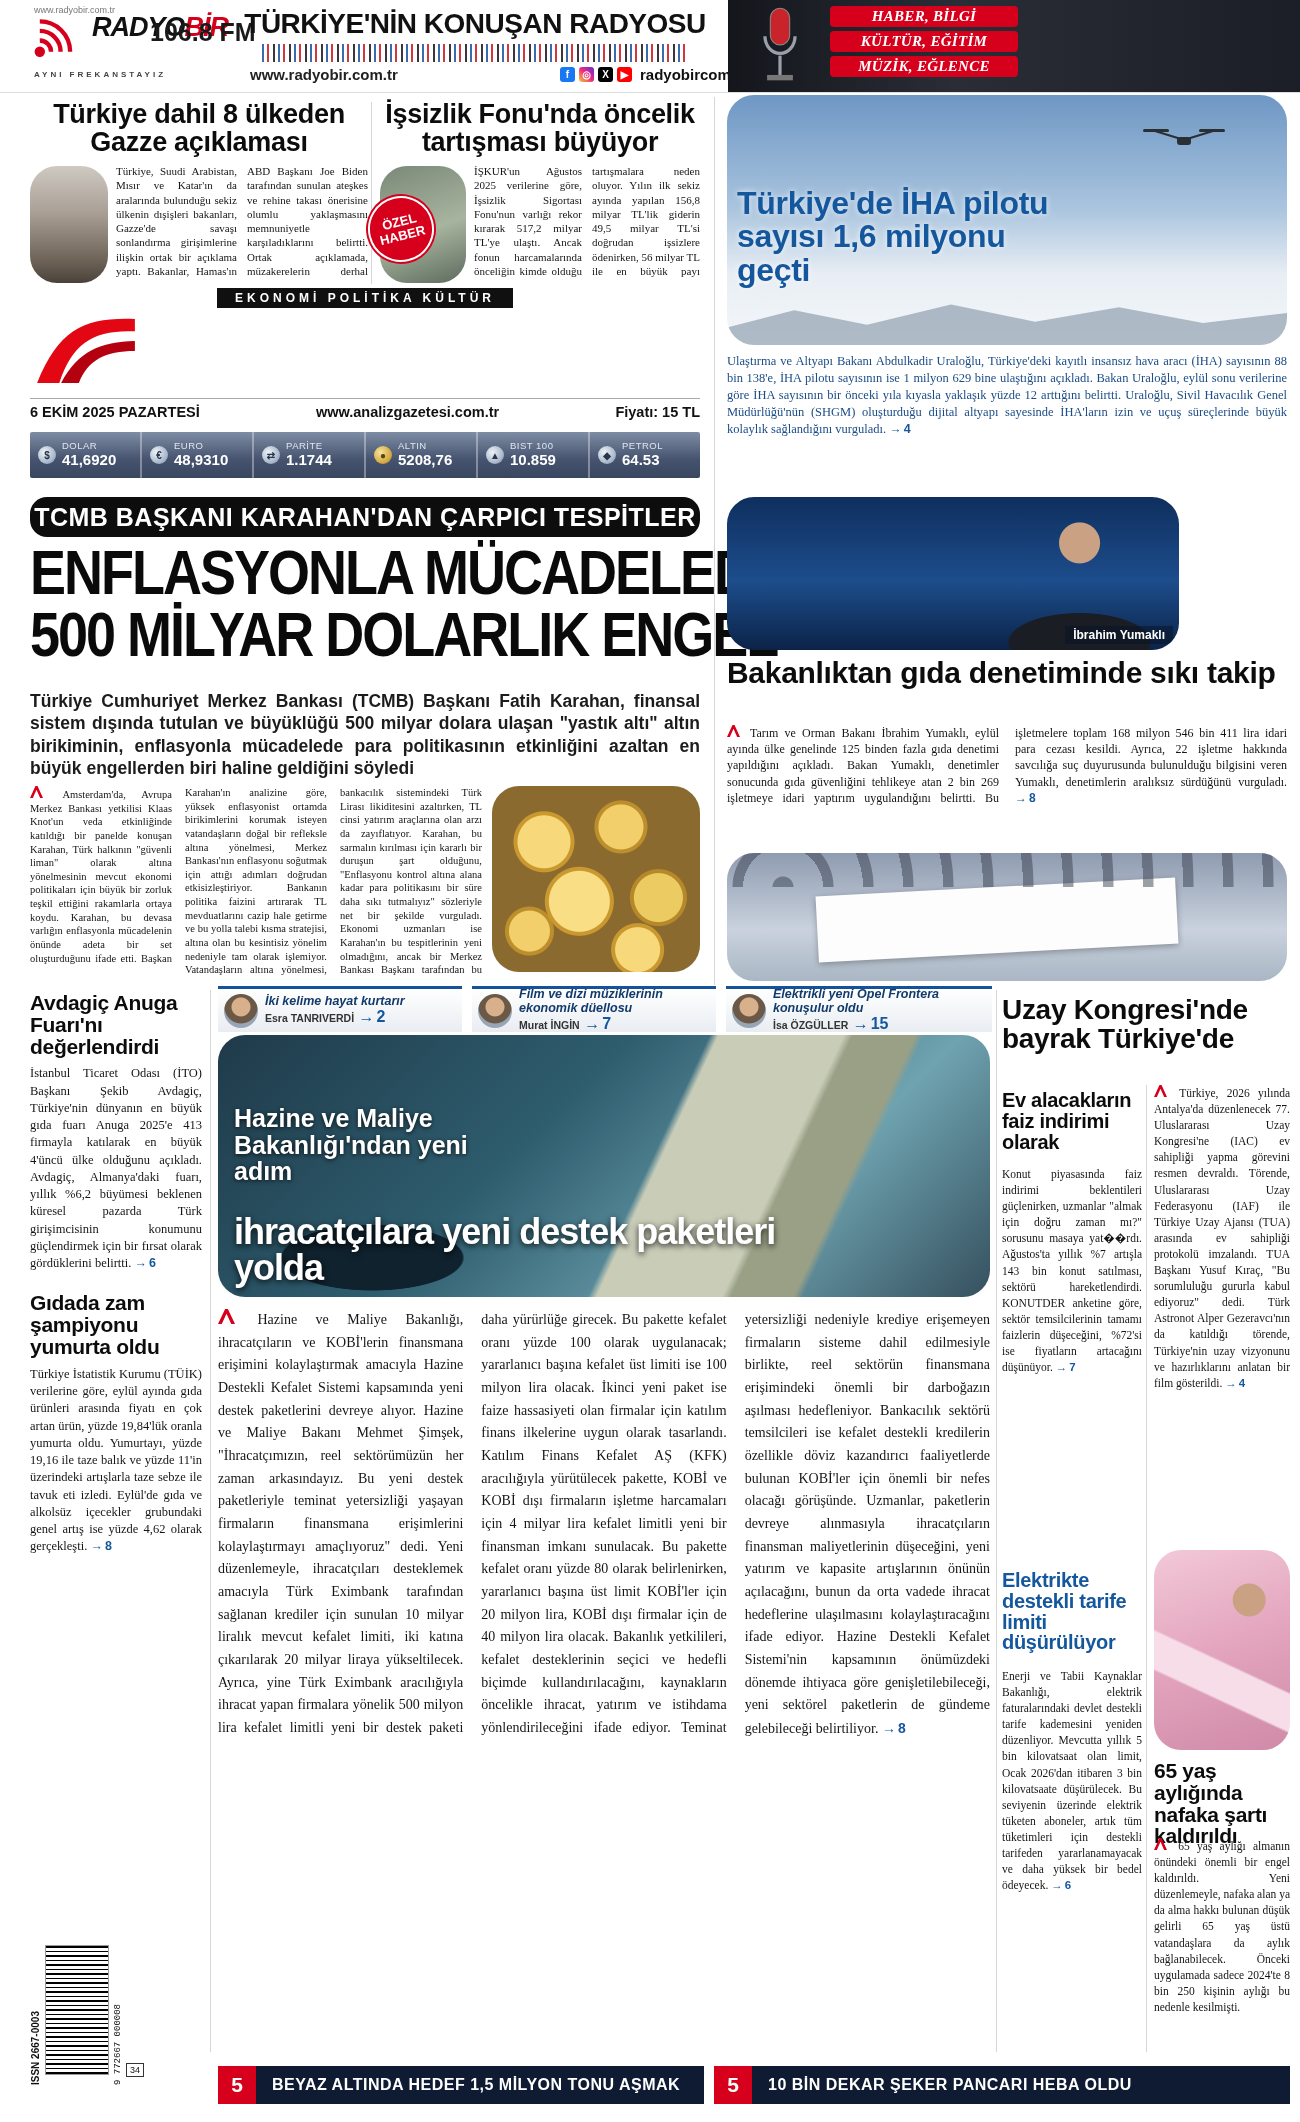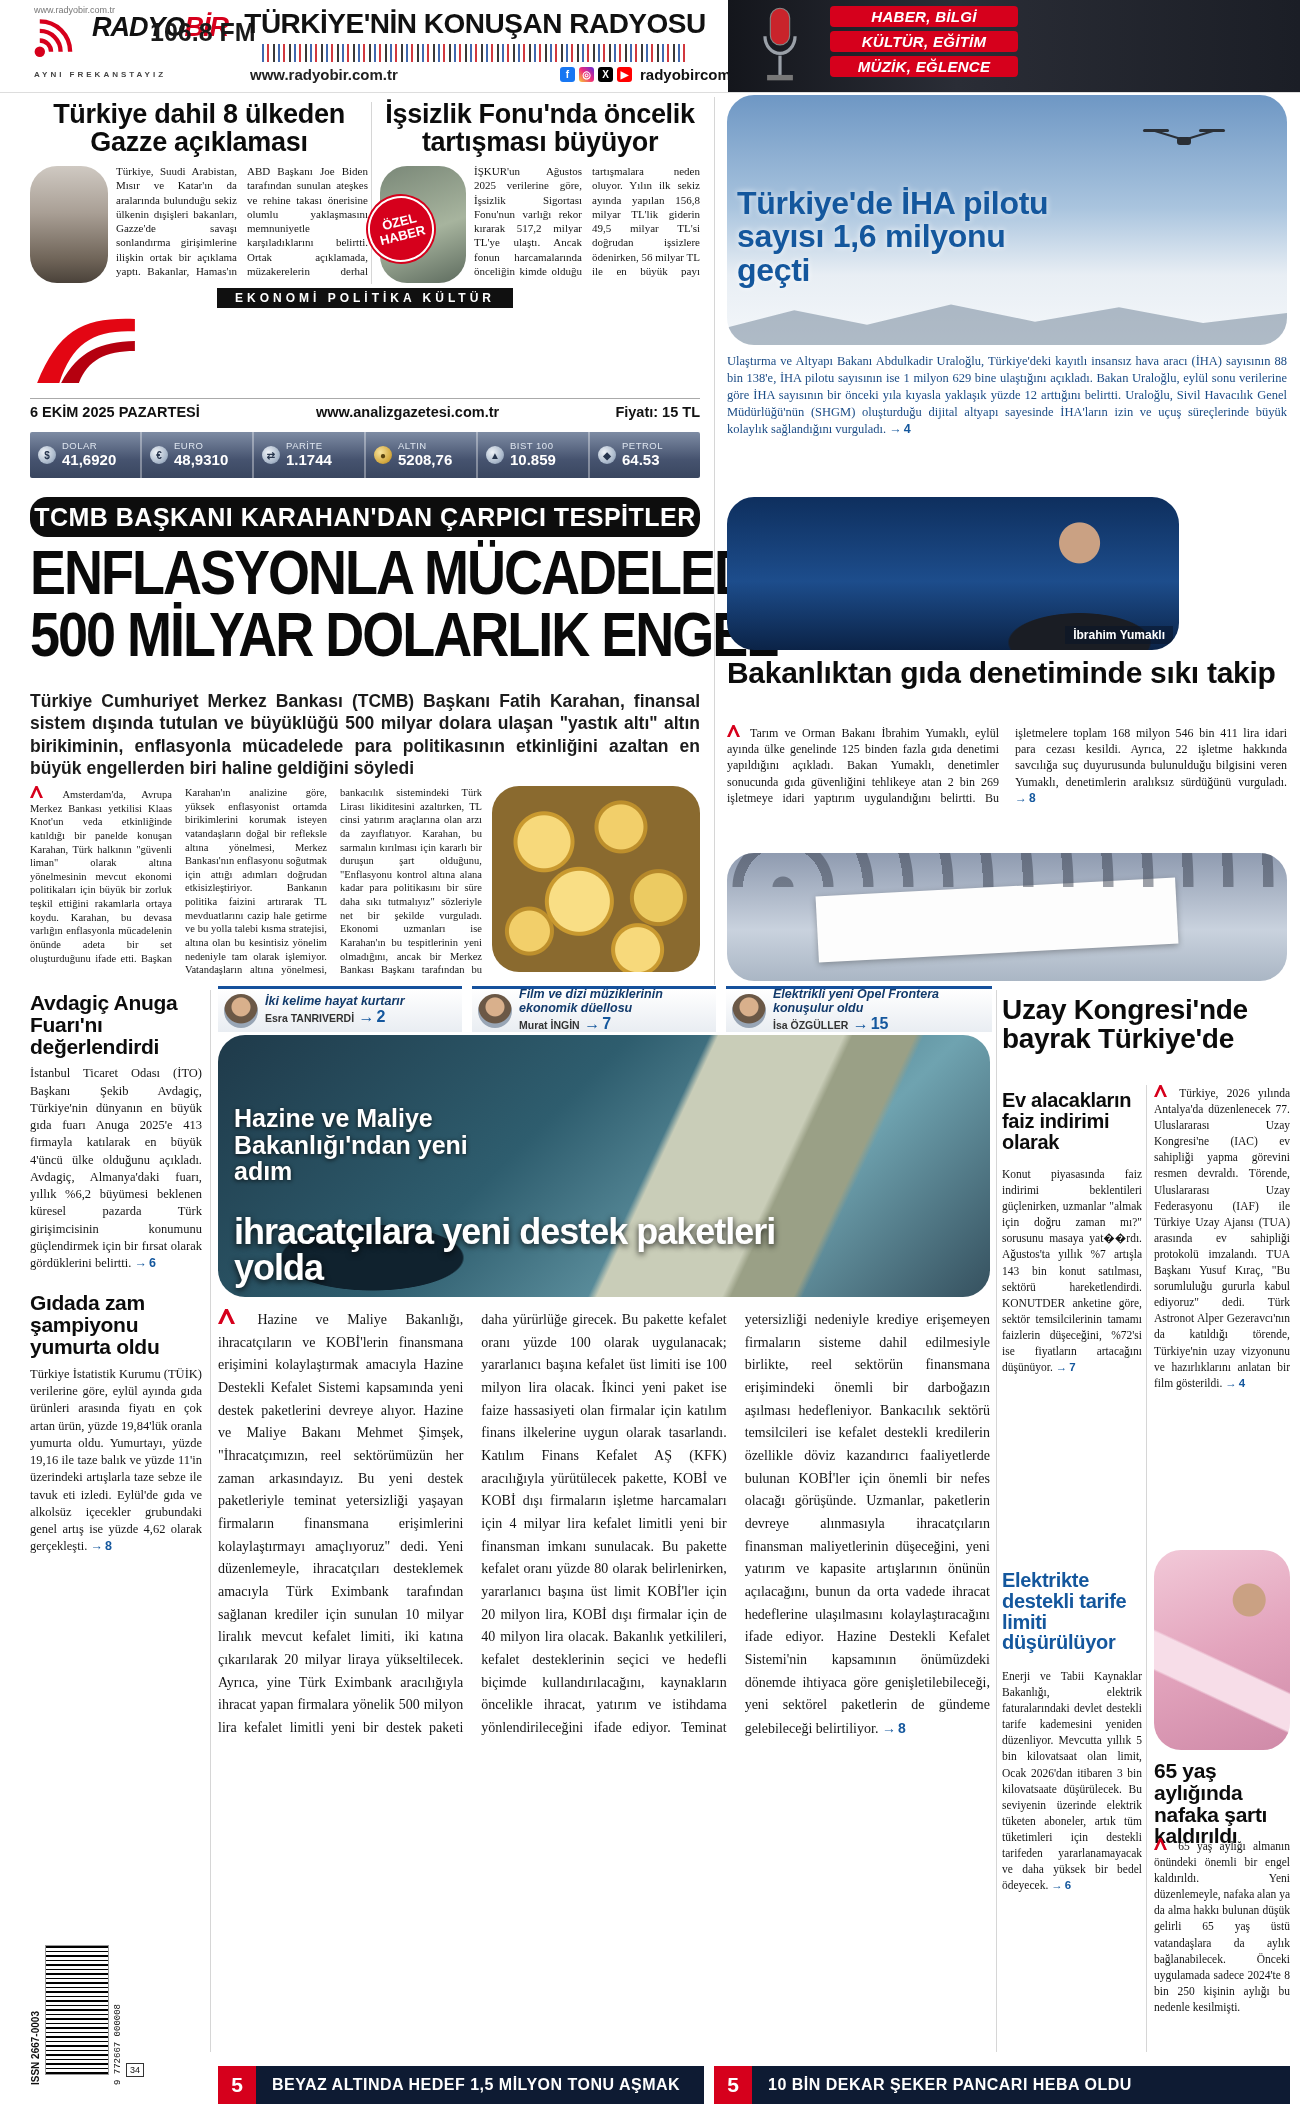--- a/index.html
+++ b/index.html
@@ -25,21 +25,21 @@
   .b-sub{left:34px;top:70px;font-size:8px;letter-spacing:3px;color:#444;font-weight:bold;}
   .b-freq{left:150px;top:18px;font-size:25px;font-weight:900;color:#1a1a1a;}
   .b-slogan{left:240px;top:8px;width:470px;text-align:center;font-size:28px;font-weight:900;letter-spacing:-0.5px;}
   .b-wave{left:262px;top:44px;width:426px;height:18px;opacity:.9;
     background:repeating-linear-gradient(90deg,#2b57a5 0 2px,transparent 2px 5px,#cc2229 5px 7px,transparent 7px 11px,#222 11px 13px,transparent 13px 16px);}
   .b-web{left:250px;top:66px;font-size:15px;font-weight:bold;color:#222;}
   .b-social{left:560px;top:66px;display:flex;align-items:center;gap:4px;}
   .sico{width:15px;height:15px;border-radius:3px;color:#fff;font-size:10px;font-weight:bold;
         display:flex;align-items:center;justify-content:center;}
   .b-handle{font-size:15px;font-weight:bold;margin-left:4px;}
-  .b-media{left:728px;top:0;width:572px;height:92px;background:linear-gradient(90deg,#14161c,#2a2d36 40%,#1b1e26);}
+  .b-media{left:728px;top:0;width:572px;height:92px;background:linear-gradient(90deg,#14161c,#2a2d36 40%,#1b1e26);font-family:Liberation Serif, serif;}
   .badges{position:absolute;left:102px;top:6px;display:flex;flex-direction:column;gap:4px;}
   .badge{background:#d6001c;color:#fff;font-weight:900;font-style:italic;font-size:15px;
          padding:2px 14px;border-radius:4px;width:160px;text-align:center;letter-spacing:.3px;}
   
   .art-hl-c{text-align:center;}
   .ozel{position:absolute;width:62px;height:62px;border-radius:50%;background:#d6001c;color:#fff;
         display:flex;flex-direction:column;align-items:center;justify-content:center;
         font-weight:900;font-size:13px;line-height:1.05;transform:rotate(-14deg);
         border:2px solid #fff;box-shadow:0 0 0 2px #d6001c;}
   

